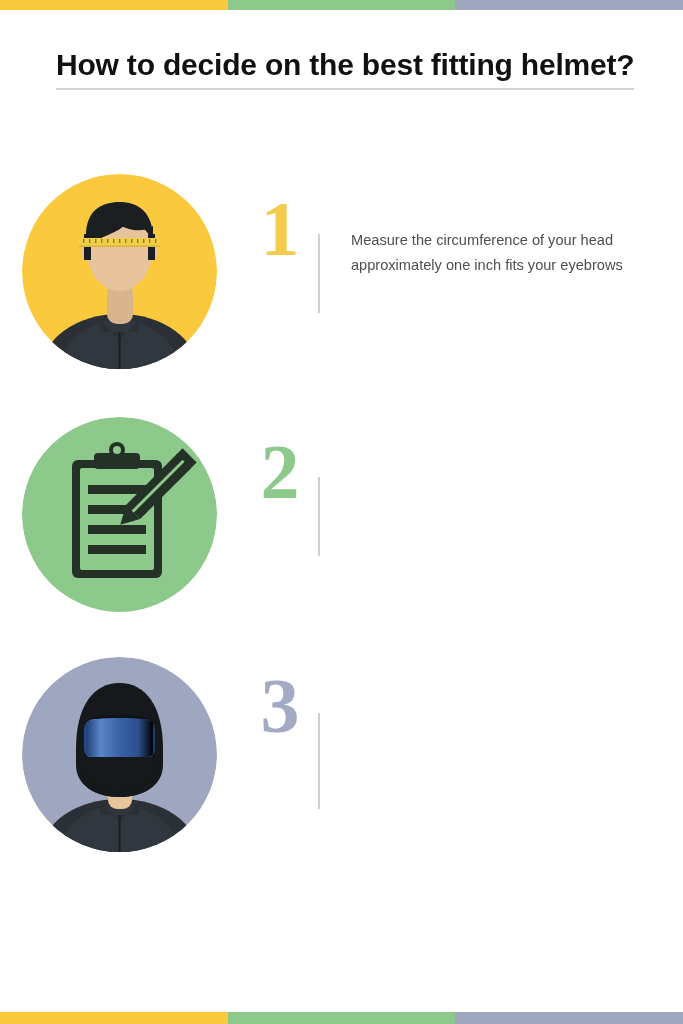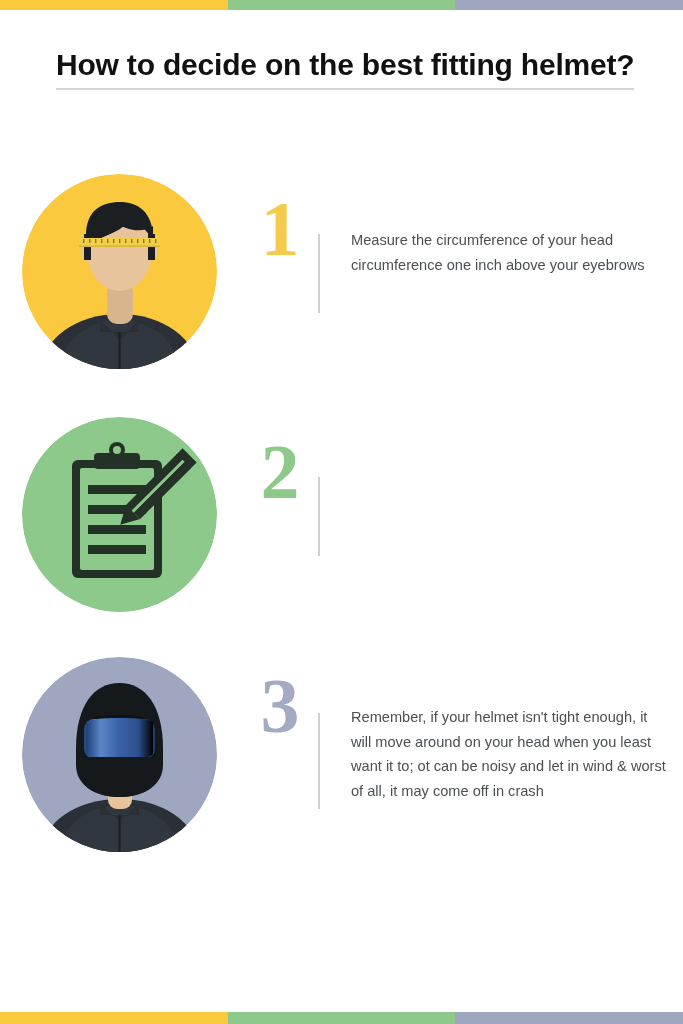--- a/index.html
+++ b/index.html
@@ -162,21 +162,21 @@
         <rect x="133" y="65" width="1.4" height="4"></rect>
       </g>
       <rect x="57" y="71.4" width="81" height="1.6" fill="#d9b43c"></rect>
 
       <rect x="96.5" y="158" width="2" height="44" fill="#1b1f22"></rect>
     </svg>
   </div>
 
   <div class="numeral" style="color:#f5cb4d">1</div>
   <div class="divider"></div>
-  <div class="desc">Measure the circumference of your head circumference one inch above your eyebrows</div>
+  <div class="desc">Measure the circumference of your head approximately one inch fits your eyebrows</div>
 </div>
 
 <div class="step step-2">
 
   <div class="circle">
     <svg viewBox="0 0 195 195" xmlns="http://www.w3.org/2000/svg">
       <circle cx="97.5" cy="97.5" r="97.5" fill="#8cc98a"></circle>
 
       <rect x="50" y="43" width="90" height="118" rx="6" fill="#233126"></rect>
       <rect x="58" y="51" width="74" height="102" rx="2" fill="#8cc98a"></rect>
@@ -240,20 +240,19 @@
 
       <path d="M58 104 C58 122 74 134 97.5 134 C121 134 137 122 137 104 L137 116 C137 130 120 140 97.5 140 C75 140 58 130 58 116 Z" fill="#16191c"></path>
       <rect x="60" y="100" width="75" height="12" fill="#16191c"></rect>
 
       <rect x="96.5" y="158" width="2" height="42" fill="#1b1f22"></rect>
     </svg>
   </div>
 
   <div class="numeral" style="color:#a3abc4">3</div>
   <div class="divider"></div>
-  <div class="desc">Remember, if your helmet isn't tight enough, it will move around on your head when you least want it to; ot can be noisy and let in wind &amp; worst of all, it may come off in crash</div>
 </div>
 
 <div class="band band-bottom">
   <div class="band-seg seg-a" style="background:#fbc93d"></div>
   <div class="band-seg seg-b" style="background:#8cc98a"></div>
   <div class="band-seg seg-c" style="background:#9ea6c0"></div>
 </div>
 
 </body></html>

